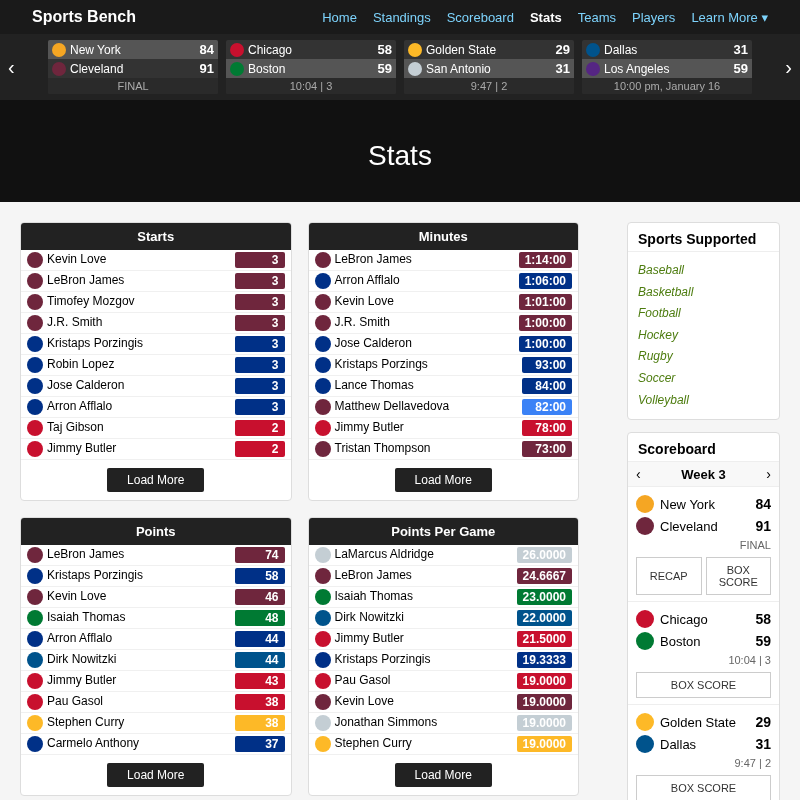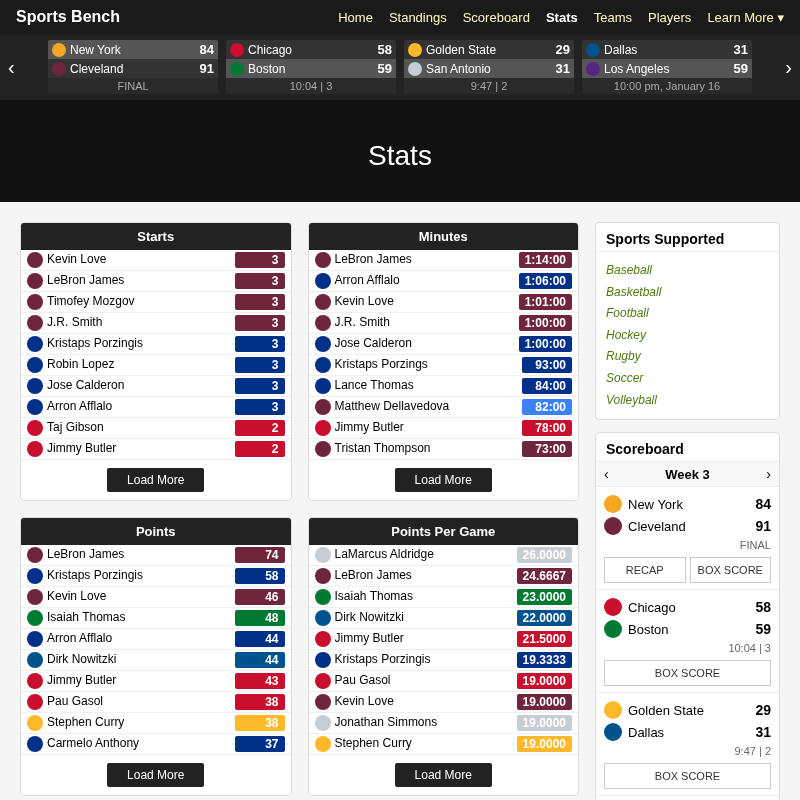--- a/index.html
+++ b/index.html
@@ -1,22 +1,22 @@
 <!DOCTYPE html>
 <html><head>
   <meta charset="utf-8">
   <style>
     * { box-sizing: border-box; margin: 0; padding: 0; }
     body { font-family: Arial, sans-serif; font-size: 13px; background: #fff; width: 800px; }
     
     
-    .nav { background: #1a1a1a; display: flex; align-items: center; justify-content: space-between; padding: 8px 16px; }
+    .nav { background: #1a1a1a; display: flex; align-items: center; justify-content: space-between; padding: 8px 32px; }
     .nav-brand { color: #fff; font-size: 16px; font-weight: bold; }
     .nav-links { display: flex; gap: 16px; }
-    .nav-links a { color: #fef9c3; text-decoration: none; font-size: 13px; }
+    .nav-links a { color: #7dd3fc; text-decoration: none; font-size: 13px; }
     .nav-links a.active { color: #fff; font-weight: bold; }
     
     
     .score-bar { background: #222; padding: 6px 40px; position: relative; }
     .score-bar-arrow { position: absolute; top: 50%; transform: translateY(-50%); color: #fff; font-size: 20px; cursor: pointer; }
     .score-bar-arrow.left { left: 8px; }
     .score-bar-arrow.right { right: 8px; }
     .score-games { display: flex; gap: 8px; justify-content: center; flex-wrap: wrap; }
     .game-block { background: #333; border-radius: 2px; overflow: hidden; width: 170px; }
     .game-row { display: flex; align-items: center; padding: 2px 4px; }
@@ -40,21 +40,21 @@
     .stat-card { background: #fff; border: 1px solid #ddd; border-radius: 4px; overflow: hidden; }
     .stat-card-title { background: #222; color: #fff; text-align: center; padding: 6px; font-size: 13px; font-weight: bold; }
     .stat-row { display: flex; padding: 2px 6px; border-bottom: 1px solid #f0f0f0; }
     .stat-row .team-dot { width: 16px; height: 16px; margin-right: 4px; }
     .stat-row .player-name { flex: 1; font-size: 12px; }
     .stat-row .stat-val { font-size: 12px; min-width: 50px; text-align: right; color: #fff; padding: 1px 6px; border-radius: 2px; font-weight: bold; }
     .load-more { text-align: center; padding: 8px; }
     .load-more-btn { background: #222; color: #fff; border: none; padding: 5px 20px; cursor: pointer; font-size: 12px; border-radius: 2px; }
     
     
-    .sidebar-box { background: #fff; border: 1px solid #ddd; border-radius: 4px; margin-bottom: 12px; }
+    .sidebar-box { background: #fff; border: 1px solid #ddd; border-radius: 4px; margin-bottom: 12px; margin-left: 32px; }
     .sidebar-box-title { font-weight: bold; padding: 8px 10px 4px; font-size: 14px; border-bottom: 1px solid #eee; }
     .sports-list { padding: 8px 10px; font-size: 12px; line-height: 1.8; color: #4d7c0f; font-style: italic; }
     .sports-list div { cursor: pointer; }
     
     
     .scoreboard-sidebar .sb-title { font-weight: bold; padding: 8px 10px 4px; font-size: 14px; }
     .week-nav { display: flex; align-items: center; justify-content: space-between; padding: 4px 8px; font-weight: bold; font-size: 13px; background: #f8f8f8; border-top: 1px solid #eee; border-bottom: 1px solid #eee; }
     .week-nav button { background: none; border: none; cursor: pointer; font-size: 14px; }
     .sb-game { padding: 6px 8px; border-bottom: 1px solid #eee; }
     .sb-team-row { display: flex; align-items: center; padding: 2px 0; }

